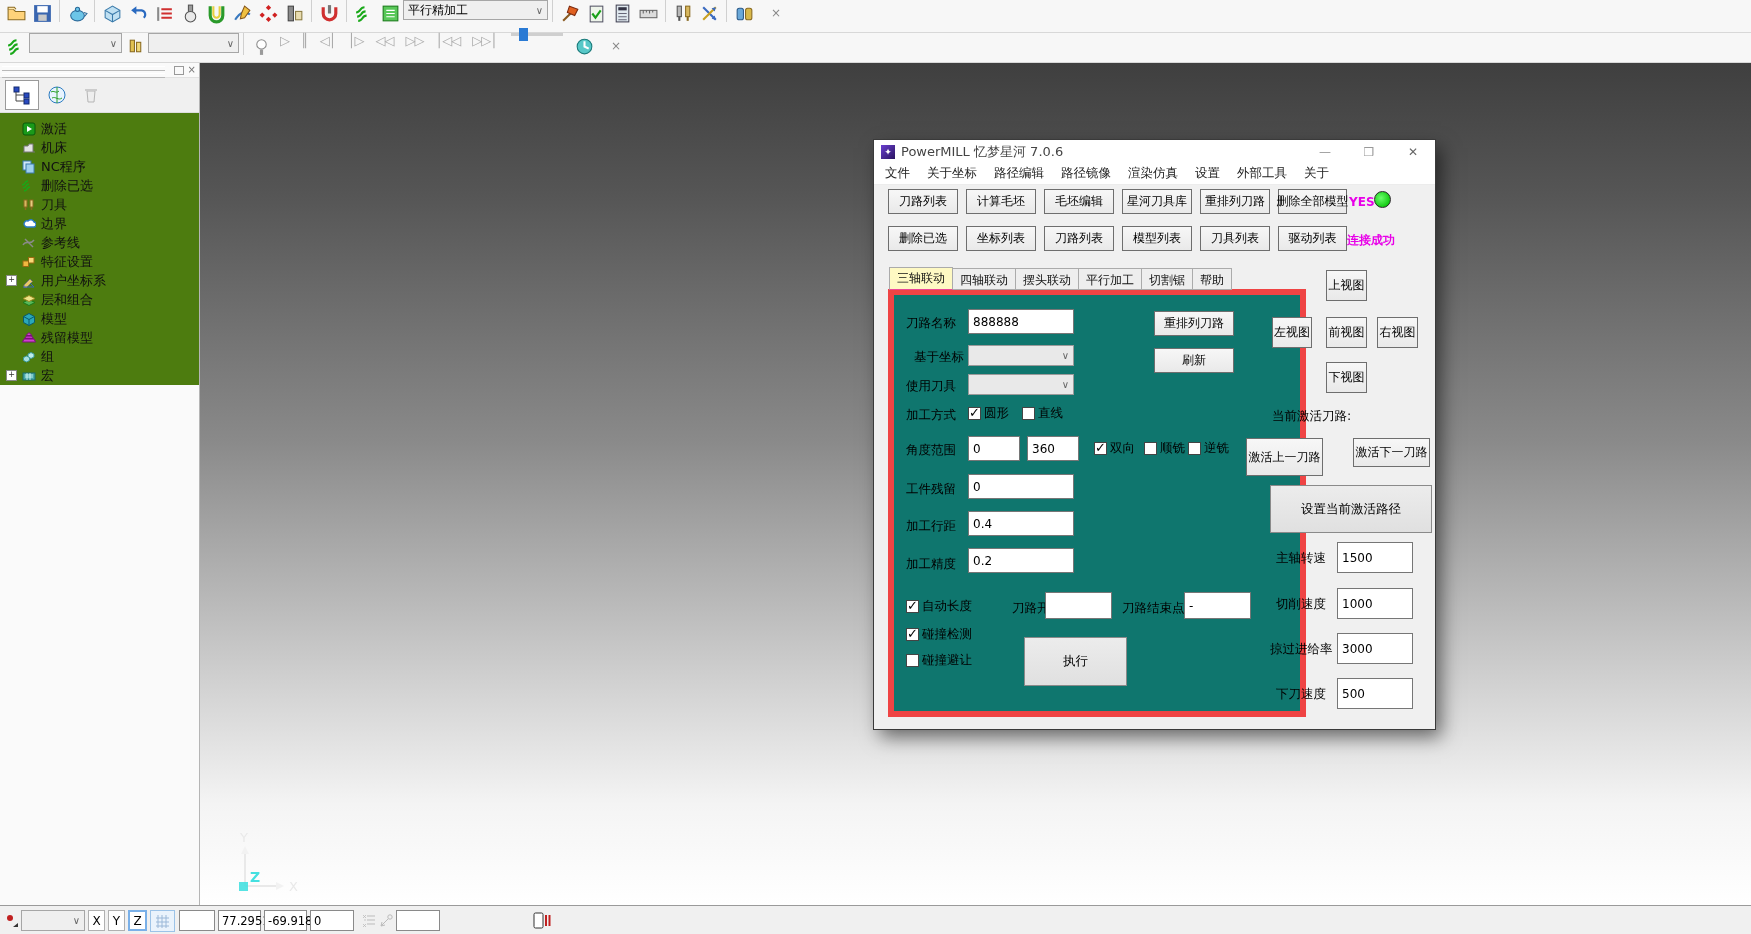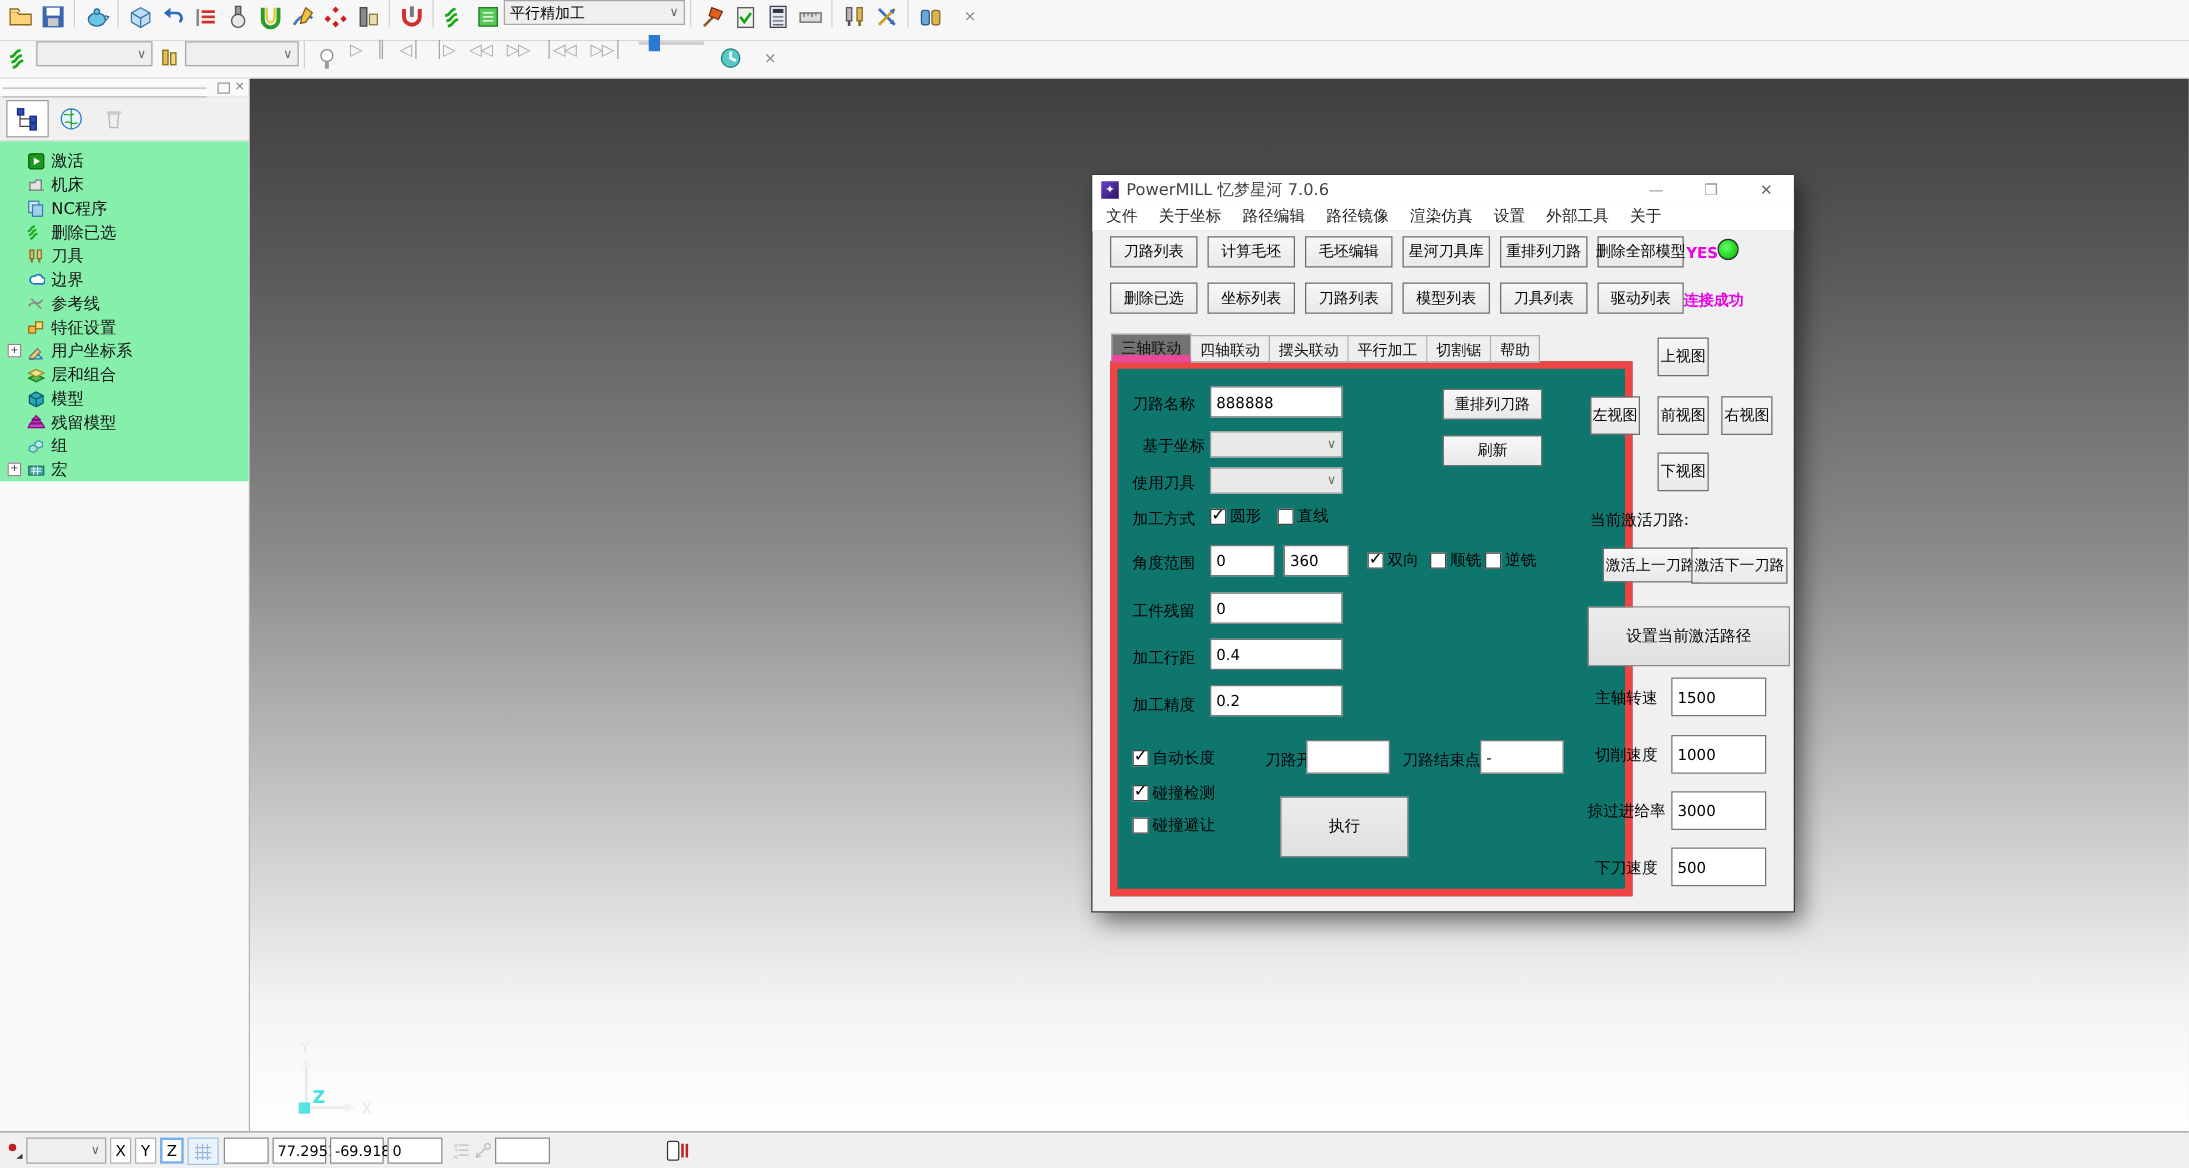--- a/index.html
+++ b/index.html
@@ -23,21 +23,21 @@
   #sidebar{position:absolute;left:0;top:63px;width:200px;bottom:29px;background:#fafafa;
     border-right:1px solid #b5b5b5;box-sizing:border-box}
   .grip{height:14px;border-bottom:1px solid #e2e2e2;position:relative}
   .grip .lines{position:absolute;left:2px;right:34px;top:3px}
   .grip .lines div{height:3px;border-top:1px solid #fff;border-bottom:1px solid #b9b9b9;margin-bottom:2px}
   .grip .mini{position:absolute;right:3px;top:1px;display:flex;gap:4px;color:#777;font-size:10px}
   .sidetabs{height:34px;background:#f0f0f0;display:flex;align-items:center;padding-left:5px;gap:2px;
     border-bottom:1px solid #ddd}
   .sidetab{width:32px;height:28px;display:flex;align-items:center;justify-content:center}
   .sidetab.active{background:#fff;border:1px solid #9a9a9a}
-  #tree{padding:6px 0 0 8px;background:#86efac}
+  #tree{padding:6px 0 0 8px;background:#4d7c0f}
   .trow{height:19px;display:flex;align-items:center;gap:4px;white-space:nowrap}
   .texp{width:9px;height:9px;border:1px solid #888;background:#fff;font-size:8px;line-height:7px;
     text-align:center;color:#333;flex:0 0 auto;margin-left:-2px}
   .tpad{width:9px;flex:0 0 auto}
   .ticon{width:16px;height:15px;flex:0 0 auto;display:flex;align-items:center;justify-content:center}
   .tlabel{font-size:13px;color:#111}
   
   #viewport{position:absolute;left:200px;right:0;top:63px;bottom:29px;
     background:linear-gradient(180deg,#3f3f3f 0%,#565656 16%,#8a8a8a 45%,#cdcdcd 72%,#f4f4f4 88%,#ffffff 100%)}
   
@@ -56,21 +56,21 @@
     background:linear-gradient(#f7f7f7,#e9e9e9);display:flex;align-items:center;justify-content:center;
     font-size:12px;color:#000;box-sizing:border-box;white-space:nowrap}
   .magenta{color:#e800e8;font-weight:bold;font-size:12px;position:absolute;white-space:nowrap}
   #statuslight{position:absolute;left:500px;top:51px;width:17px;height:17px;border-radius:50%;
     background:radial-gradient(circle at 6px 6px,#6bff6b,#15cc15 70%,#0a9a0a);border:1px solid #2a2a2a;box-sizing:border-box}
   
   .tabs{position:absolute;left:15px;top:128px;height:22px;display:flex;z-index:2}
   .tab{padding:3px 7px 2px;border:1px solid #ababab;border-left:none;background:#eee;font-size:12px;
     color:#111;white-space:nowrap}
   .tab:first-child{border-left:1px solid #ababab}
-  .tab.active{background:#737373;border-bottom:6px solid #ec4899;padding-top:2px;margin-top:-1px;border-left:1px solid #ababab}
+  .tab.active{background:#fef9c3;border-bottom:1px solid #ec4899;padding-top:2px;margin-top:-1px;border-left:1px solid #ababab}
   .tabpage{position:absolute;left:14px;top:149px;width:418px;height:428px;background:#0f766e;
     border:6px solid #ef4444;box-sizing:border-box}
   .flabel{position:absolute;font-size:12.5px;color:#000;white-space:nowrap}
   .tinput{position:absolute;background:#fff;border:1px solid #767676;box-sizing:border-box;
     font-size:12px;display:flex;align-items:center;padding:0 4px;color:#000}
   .tcombo{position:absolute;background:#e9e9e9;border:1px solid #9a9a9a;box-sizing:border-box;
     display:flex;align-items:center;justify-content:flex-end;padding:0 4px;color:#666;font-size:10px}
   .cbrow{position:absolute;display:flex;align-items:center;gap:3px;font-size:12.5px;white-space:nowrap}
   .cb{width:13px;height:13px;border:1px solid #444;background:#fff;box-sizing:border-box;position:relative;flex:0 0 auto}
   .cb.checked::after{content:"✓";position:absolute;left:0px;top:-3px;font-size:13px;color:#000}
@@ -594,21 +594,21 @@
     <div class="bigbtn" style="left:130px;top:342px;width:103px;height:49px">执行</div>
   </div>
 
   <div class="dbtn" style="left:452px;top:130px;width:41px;height:31px">上视图</div>
   <div class="dbtn" style="left:398px;top:177px;width:40px;height:31px">左视图</div>
   <div class="dbtn" style="left:452px;top:177px;width:41px;height:31px">前视图</div>
   <div class="dbtn" style="left:503px;top:177px;width:41px;height:31px">右视图</div>
   <div class="dbtn" style="left:452px;top:222px;width:41px;height:31px">下视图</div>
 
   <span class="flabel" style="left:398px;top:268px">当前激活刀路:</span>
-  <div class="dbtn" style="left:408px;top:298px;width:77px;height:28px">激活上一刀路</div>
+  <div class="dbtn" style="left:372px;top:298px;width:77px;height:38px">激活上一刀路</div>
   <div class="dbtn" style="left:479px;top:298px;width:77px;height:29px">激活下一刀路</div>
   <div class="bigbtn" style="left:396px;top:345px;width:162px;height:48px">设置当前激活路径</div>
 
   <span class="flabel" style="left:402px;top:410px">主轴转速</span>
   <div class="tinput" style="left:463px;top:402px;width:76px;height:31px">1500</div>
   <span class="flabel" style="left:402px;top:456px">切削速度</span>
   <div class="tinput" style="left:463px;top:448px;width:76px;height:31px">1000</div>
   <span class="flabel" style="left:396px;top:501px">掠过进给率</span>
   <div class="tinput" style="left:463px;top:493px;width:76px;height:31px">3000</div>
   <span class="flabel" style="left:402px;top:546px">下刀速度</span>

